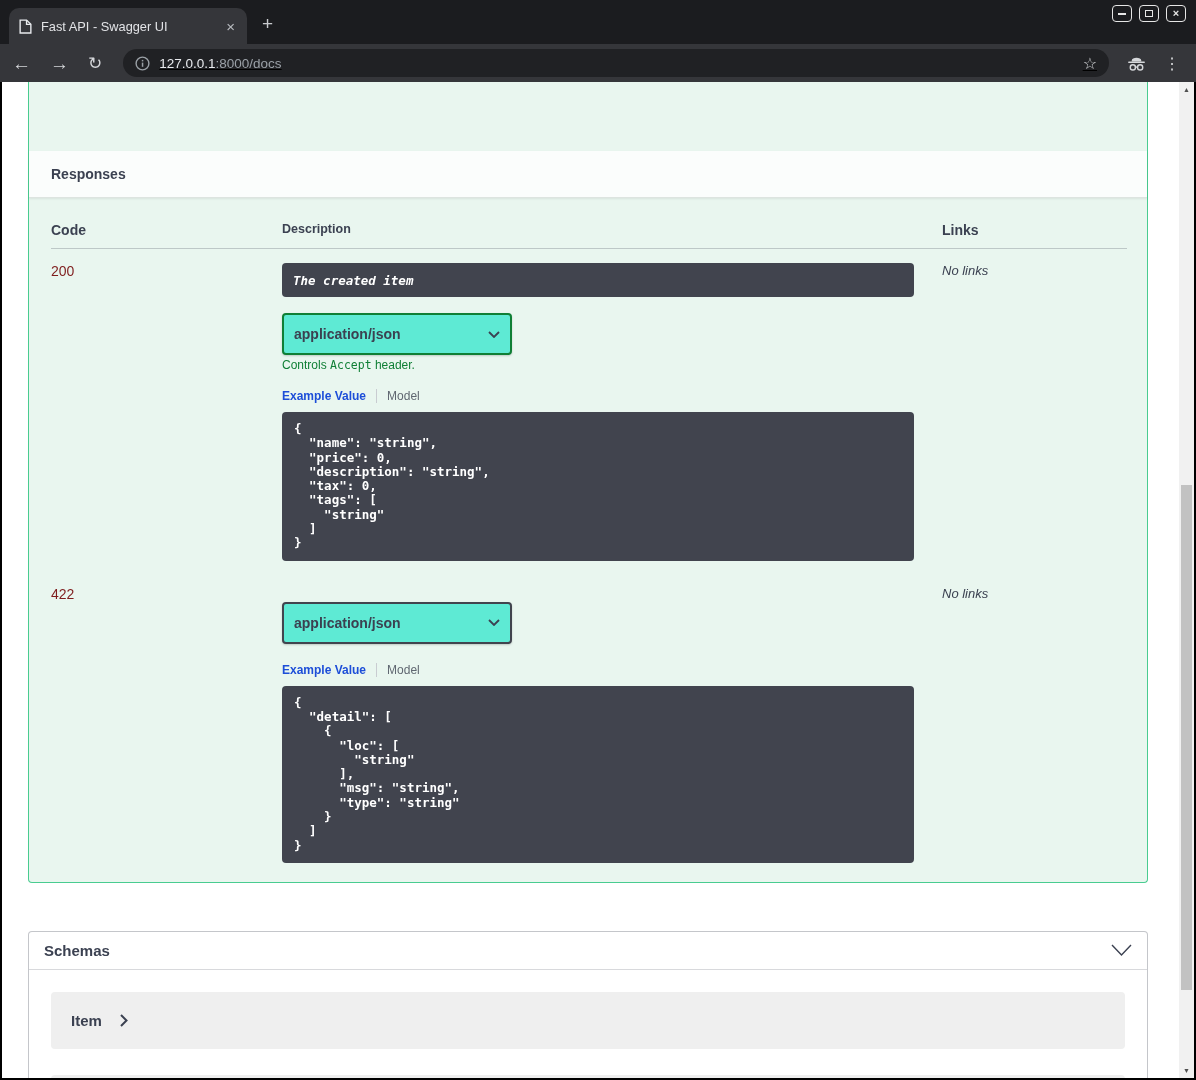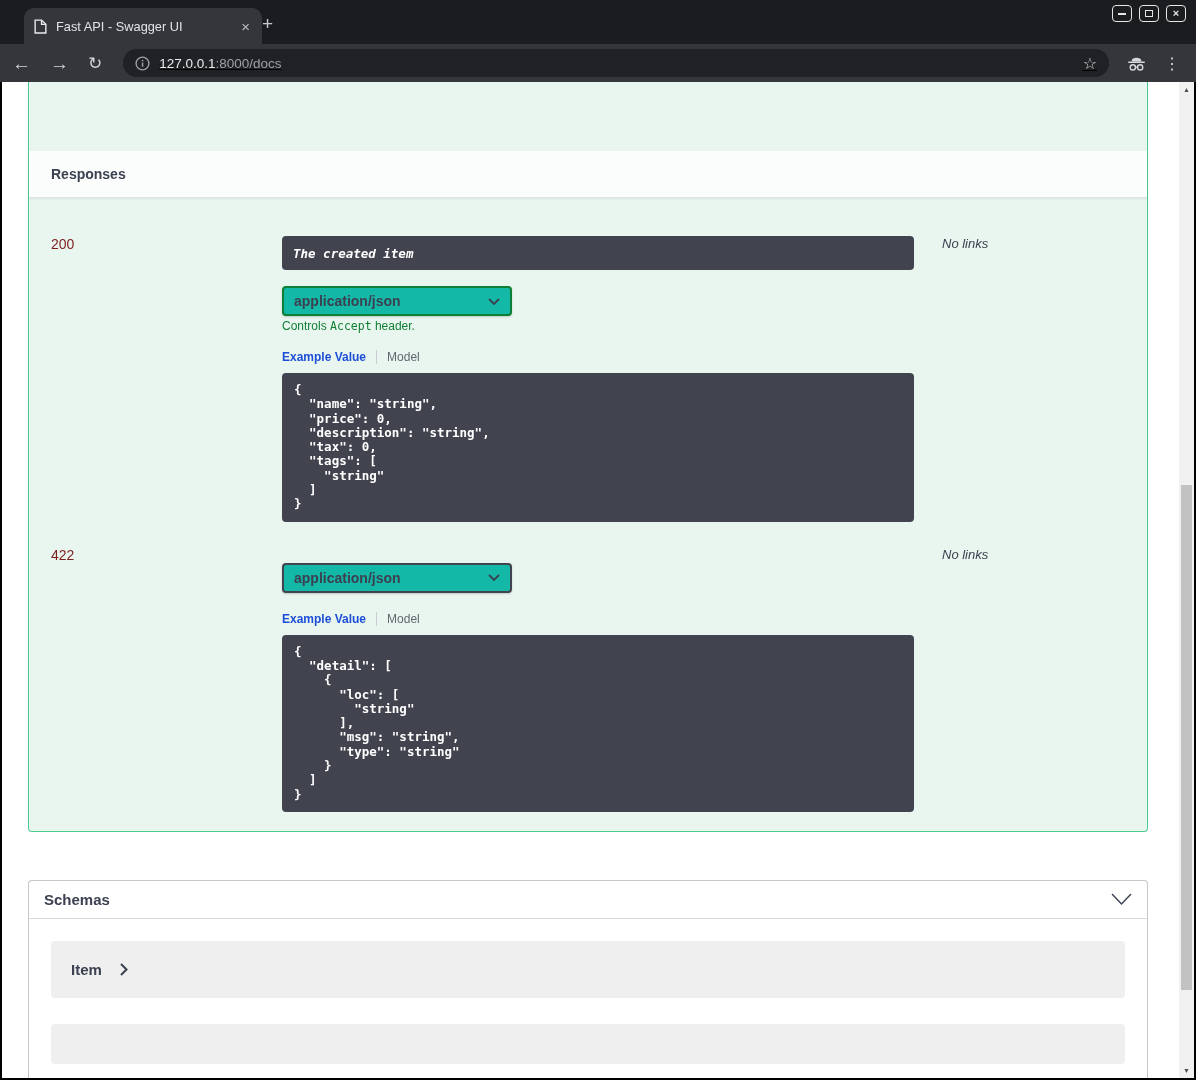--- a/index.html
+++ b/index.html
@@ -2,21 +2,21 @@
 <html><head>
 <meta charset="utf-8">
 <style>
   * { margin:0; padding:0; box-sizing:border-box; }
   html,body { width:1196px; height:1080px; overflow:hidden; background:#000; }
   body { font-family:"Liberation Sans", sans-serif; }
   #window { position:relative; width:1196px; height:1080px; background:#000; }
 
   
   .titlebar { position:absolute; top:0; left:0; width:100%; height:44px; background:#1b1c1f; }
-  .tab { position:absolute; left:24px; top:8px; width:238px; height:36px; background:#35363a;
+  .tab { position:absolute; left:9px; top:8px; width:238px; height:36px; background:#35363a;
          border-radius:10px 10px 0 0; display:flex; align-items:center; padding:0 10px; gap:9px; }
   .tab-favicon { width:13px; height:15px; flex:0 0 auto; }
   .tab-title { flex:1; color:#e2e3e6; font-size:12.8px; white-space:nowrap; overflow:hidden; }
   .tab-close { color:#b9bcc0; font-size:15px; line-height:15px; cursor:default; padding:0 2px; }
   .new-tab { position:absolute; left:262px; top:13px; color:#c8cacd; font-size:19px; font-weight:400; }
   .win-controls { position:absolute; right:10px; top:5px; display:flex; gap:7px; }
   .win-btn { width:20px; height:17px; border:1px solid #e6e6e6; border-radius:4px;
              display:flex; align-items:center; justify-content:center; }
   .wb-min { width:8px; height:2px; background:#e6e6e6; }
   .wb-max { width:8px; height:7px; border:1.5px solid #e6e6e6; }
@@ -54,21 +54,21 @@
   .h-code, .h-links { font-size:14px; font-weight:700; color:#3b4151; }
   .h-desc { font-size:12.5px; font-weight:700; color:#3b4151; }
   .response-row { display:flex; padding-top:14px; }
   .row-422 { margin-top:11px; }
   .code-val { font-size:14px; color:#7f1d1d; }
   .links-val { font-size:13px; font-style:italic; color:#3b4151; }
   .markdown-box { width:632px; height:34px; background:#41444e; border-radius:4px;
                   display:flex; align-items:center; padding:0 11px; }
   .markdown-box span { color:#fff; font-family:"DejaVu Sans Mono", monospace;
                        font-size:12.5px; font-weight:700; font-style:italic; }
-  .media-select { margin-top:16px; width:230px; height:30px; background:#14b8a6; border-radius:4px;
+  .media-select { margin-top:16px; width:230px; height:42px; background:#5eead4; border-radius:4px;
                   display:flex; align-items:center; padding:0 10px; box-shadow:0 1px 2px rgba(0,0,0,.18);
                   border:2px solid #41444e; }
   .media-select.green { border-color:#0f7f35; }
   .media-select span { font-size:14px; font-weight:700; color:#3b4151; flex:1; }
   .accept-note { margin-top:3px; font-size:12px; color:#0f7f35; }
   .accept-note .mono { font-family:"DejaVu Sans Mono", monospace; font-size:11.5px; }
   .tabs-row { display:flex; align-items:center; margin-top:17px; }
   .tabs-row.no-note { margin-top:19px; }
   .tab-example { font-size:12px; font-weight:700; color:#1d4ed8; }
   .tab-sep { width:1px; height:14px; background:#c9ccd1; margin:0 10px; }
@@ -148,20 +148,25 @@
   <div class="viewport">
 
     <div class="opblock">
       <div class="opblock-top-spacer"></div>
 
       <div class="section-header">
         <h4>Responses</h4>
       </div>
 
       <div class="responses-wrapper">
+        <div class="resp-head">
+          <div class="col-code h-code">Code</div>
+          <div class="col-desc h-desc">Description</div>
+          <div class="col-links h-links">Links</div>
+        </div>
 
         <div class="response-row">
           <div class="col-code code-val">200</div>
           <div class="col-desc">
             <div class="markdown-box">
               <span>The created item</span>
             </div>
             <div class="media-select green">
               <span>application/json</span>
               <svg width="12" height="7" viewBox="0 0 12 7">

